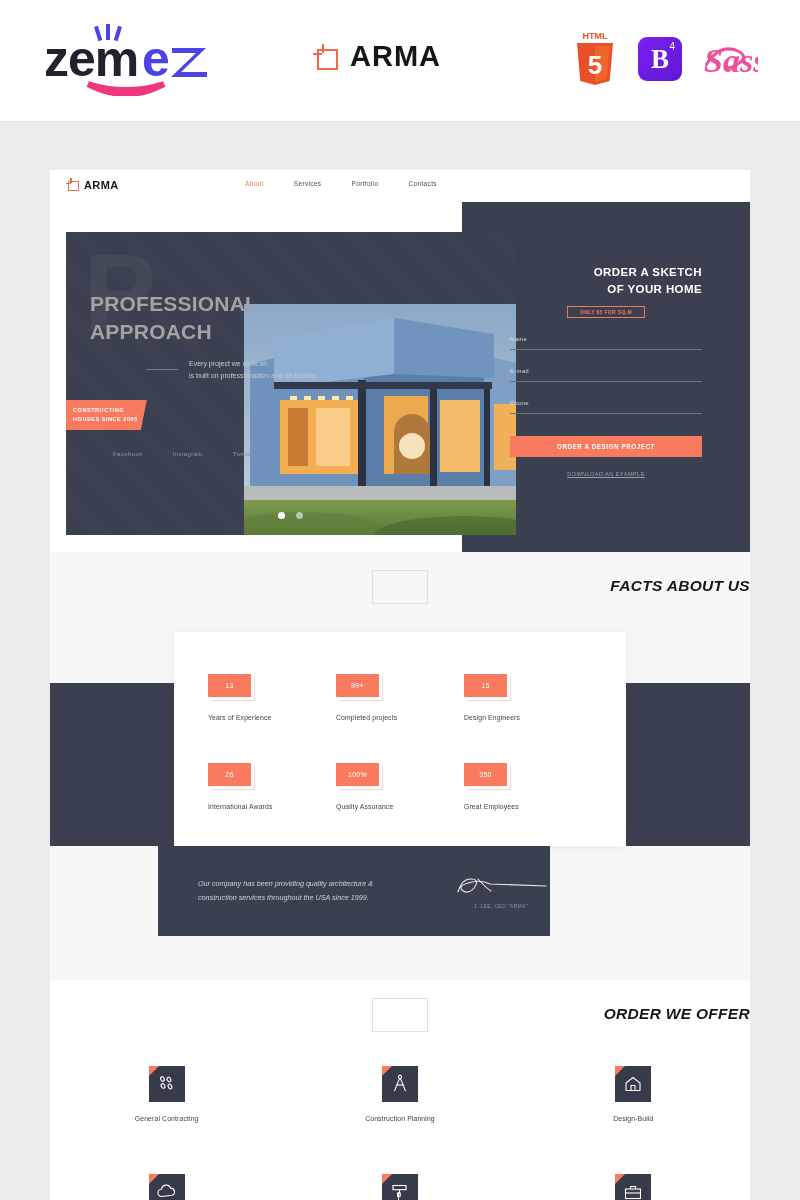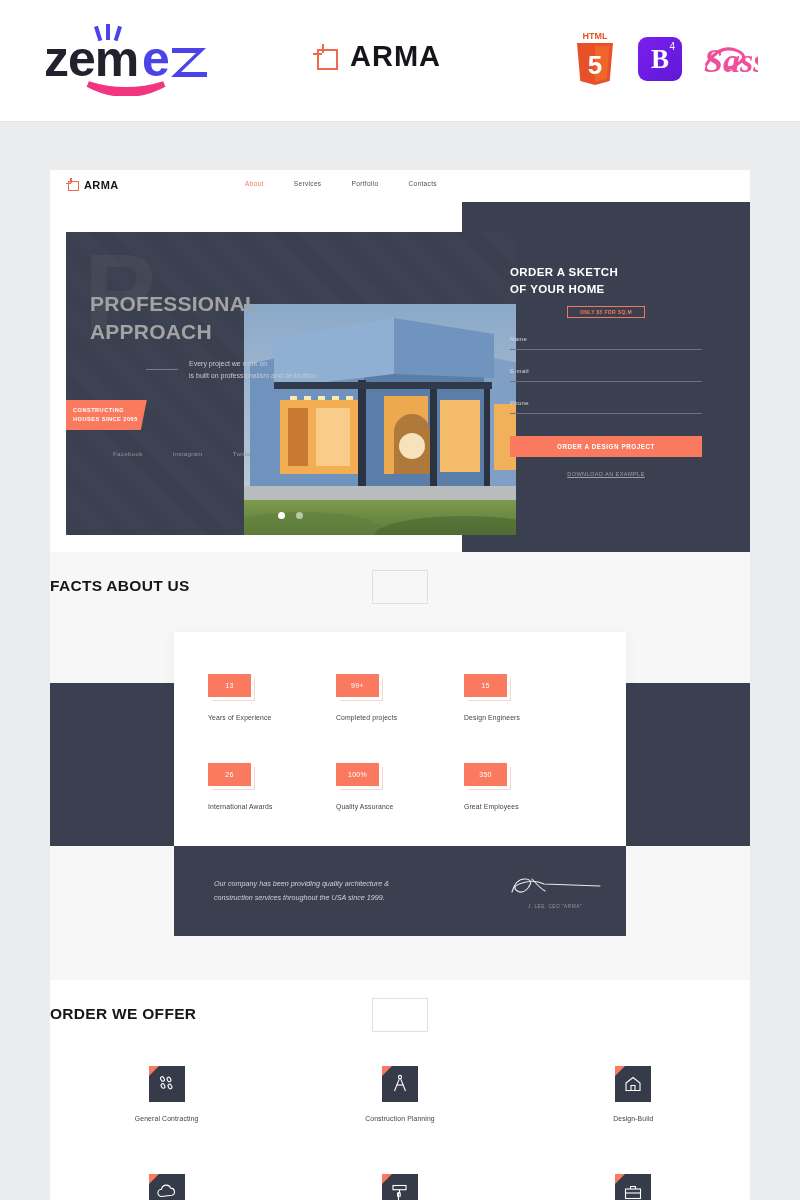--- a/index.html
+++ b/index.html
@@ -149,21 +149,21 @@
   .hero-dots {
     position: absolute; left: 212px; top: 280px;
     display: flex; gap: 11px; z-index: 6;
   }
   .hero-dots span { width: 7px; height: 7px; border-radius: 50%; background: rgba(255,255,255,.55); display:block; }
   .hero-dots span.on { background: #ffffff; }
 
   
   .order-form { position: absolute; left: 460px; top: 62px; width: 192px; z-index: 3; }
   .order-title {
-    color: #fff; font-size: 11.5px; font-weight: bold; text-align: left;
+    color: #fff; font-size: 11.5px; font-weight: bold; text-align: right;
     line-height: 1.45; letter-spacing: .4px; white-space: pre-line;
   }
   .order-pill {
     margin: 9px auto 0; width: 78px; height: 12px;
     border: 1px solid #f4785c; display: flex; align-items: center; justify-content: center;
     color: #f4785c; font-size: 5px; font-weight: bold; letter-spacing: .35px;
   }
   .form-field { margin-top: 18px; }
   .form-field label { display: block; color: #d7dae0; font-size: 6px; letter-spacing: .3px; }
   .form-field .line { margin-top: 7px; height: 1px; background: #6c7283; }
@@ -176,21 +176,21 @@
   }
   .order-dl {
     margin-top: 14px; text-align: center;
     color: #9a9fac; font-size: 5.6px; letter-spacing: .4px;
     text-decoration: underline; display: block;
   }
 
   
   .facts-section { position: relative; width: 700px; height: 428px; background: #f7f7f8; }
   .dark-band { position: absolute; left: 0; top: 131px; width: 700px; height: 163px; background: #3b4050; }
-  .section-head { position: relative; width: 700px; text-align: left; padding-top: 25px; }
+  .section-head { position: relative; width: 700px; text-align: right; padding-top: 25px; font-style: italic; }
   .section-head .deco {
     position: absolute; left: 50%; transform: translateX(-50%); top: 18px;
     width: 56px; height: 34px; border: 1px solid #dddfe3;
   }
   .section-head h2 {
     position: relative; margin: 0; font-size: 15.5px; font-weight: bold;
     color: #16161a; letter-spacing: .3px;
   }
   .facts-card {
     position: absolute; left: 124px; top: 80px;
@@ -205,22 +205,22 @@
     display: flex; align-items: center; justify-content: center; letter-spacing: .3px;
   }
   .fact .chip-shadow {
     position: absolute; left: 4px; top: 4px; width: 43px; height: 23px;
     border-right: 1px solid #fbd5cc; border-bottom: 1px solid #fbd5cc;
   }
   .fact .flabel { margin-top: 14px; font-size: 6.8px; color: #3f434e; letter-spacing: .15px; }
 
   
   .quote-box {
-    position: absolute; left: 124px; top: 294px;
-    width: 452px; height: 90px; background: #3b4050;
+    position: absolute; left: 108px; top: 294px;
+    width: 392px; height: 90px; background: #3b4050;
     display: flex; align-items: center;
   }
   .quote-text {
     margin-left: 40px; width: 230px;
     color: #ccd0d8; font-size: 7.2px; font-style: italic;
     line-height: 1.95; white-space: pre-line;
   }
   .sign-block { margin-left: 56px; width: 110px; text-align: center; }
   .sign-svg { display: block; margin: 0 auto; }
   .sign-name { margin-top: 5px; color: #8e94a1; font-size: 4.8px; letter-spacing: .45px; }

